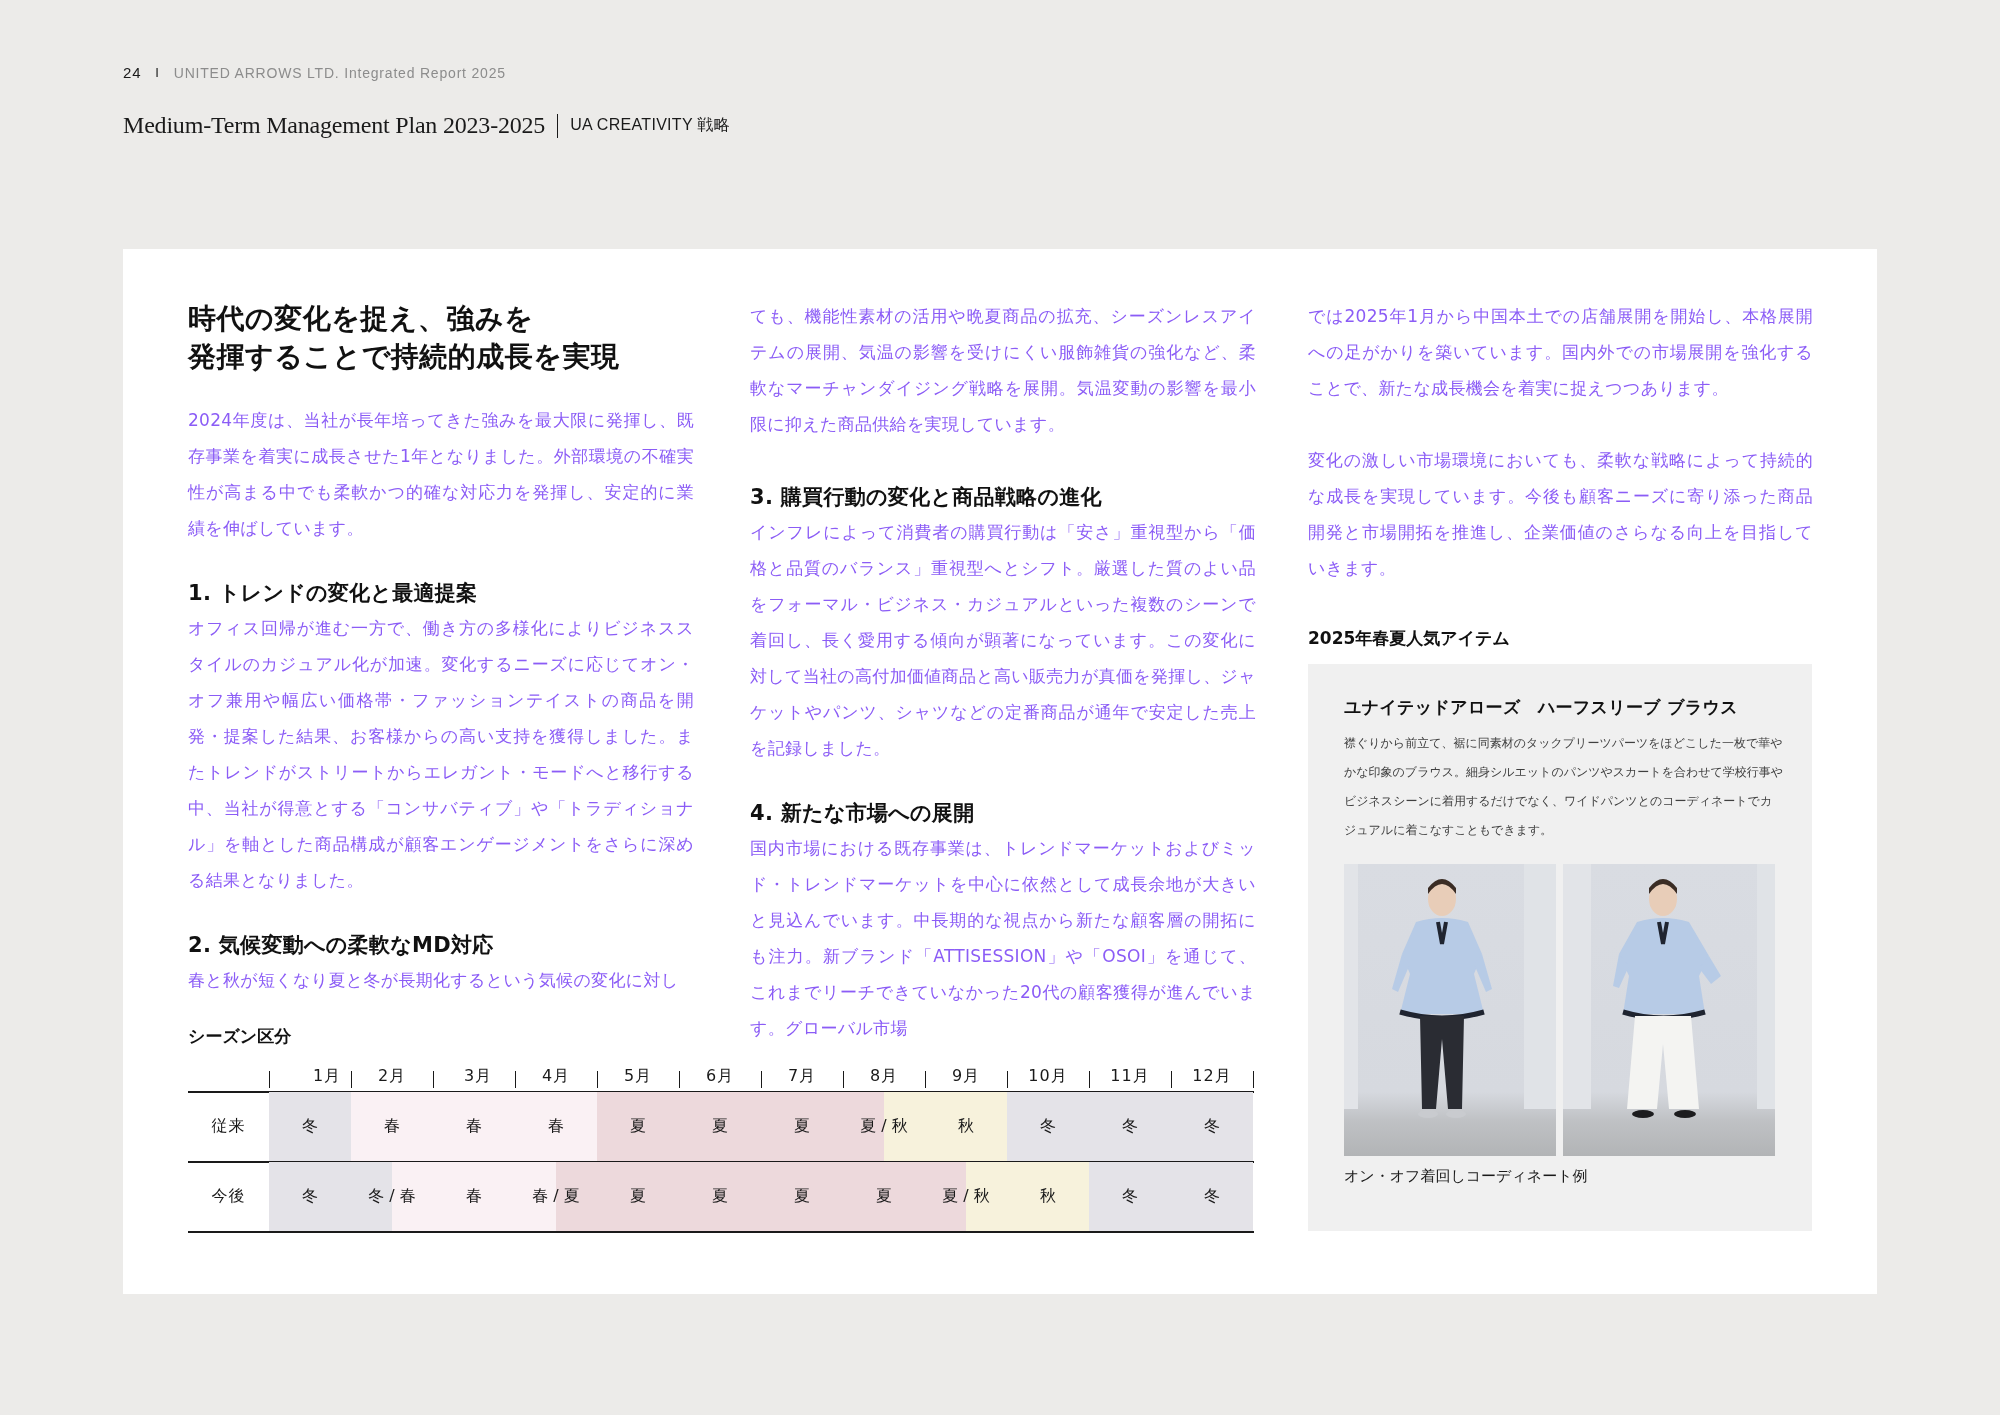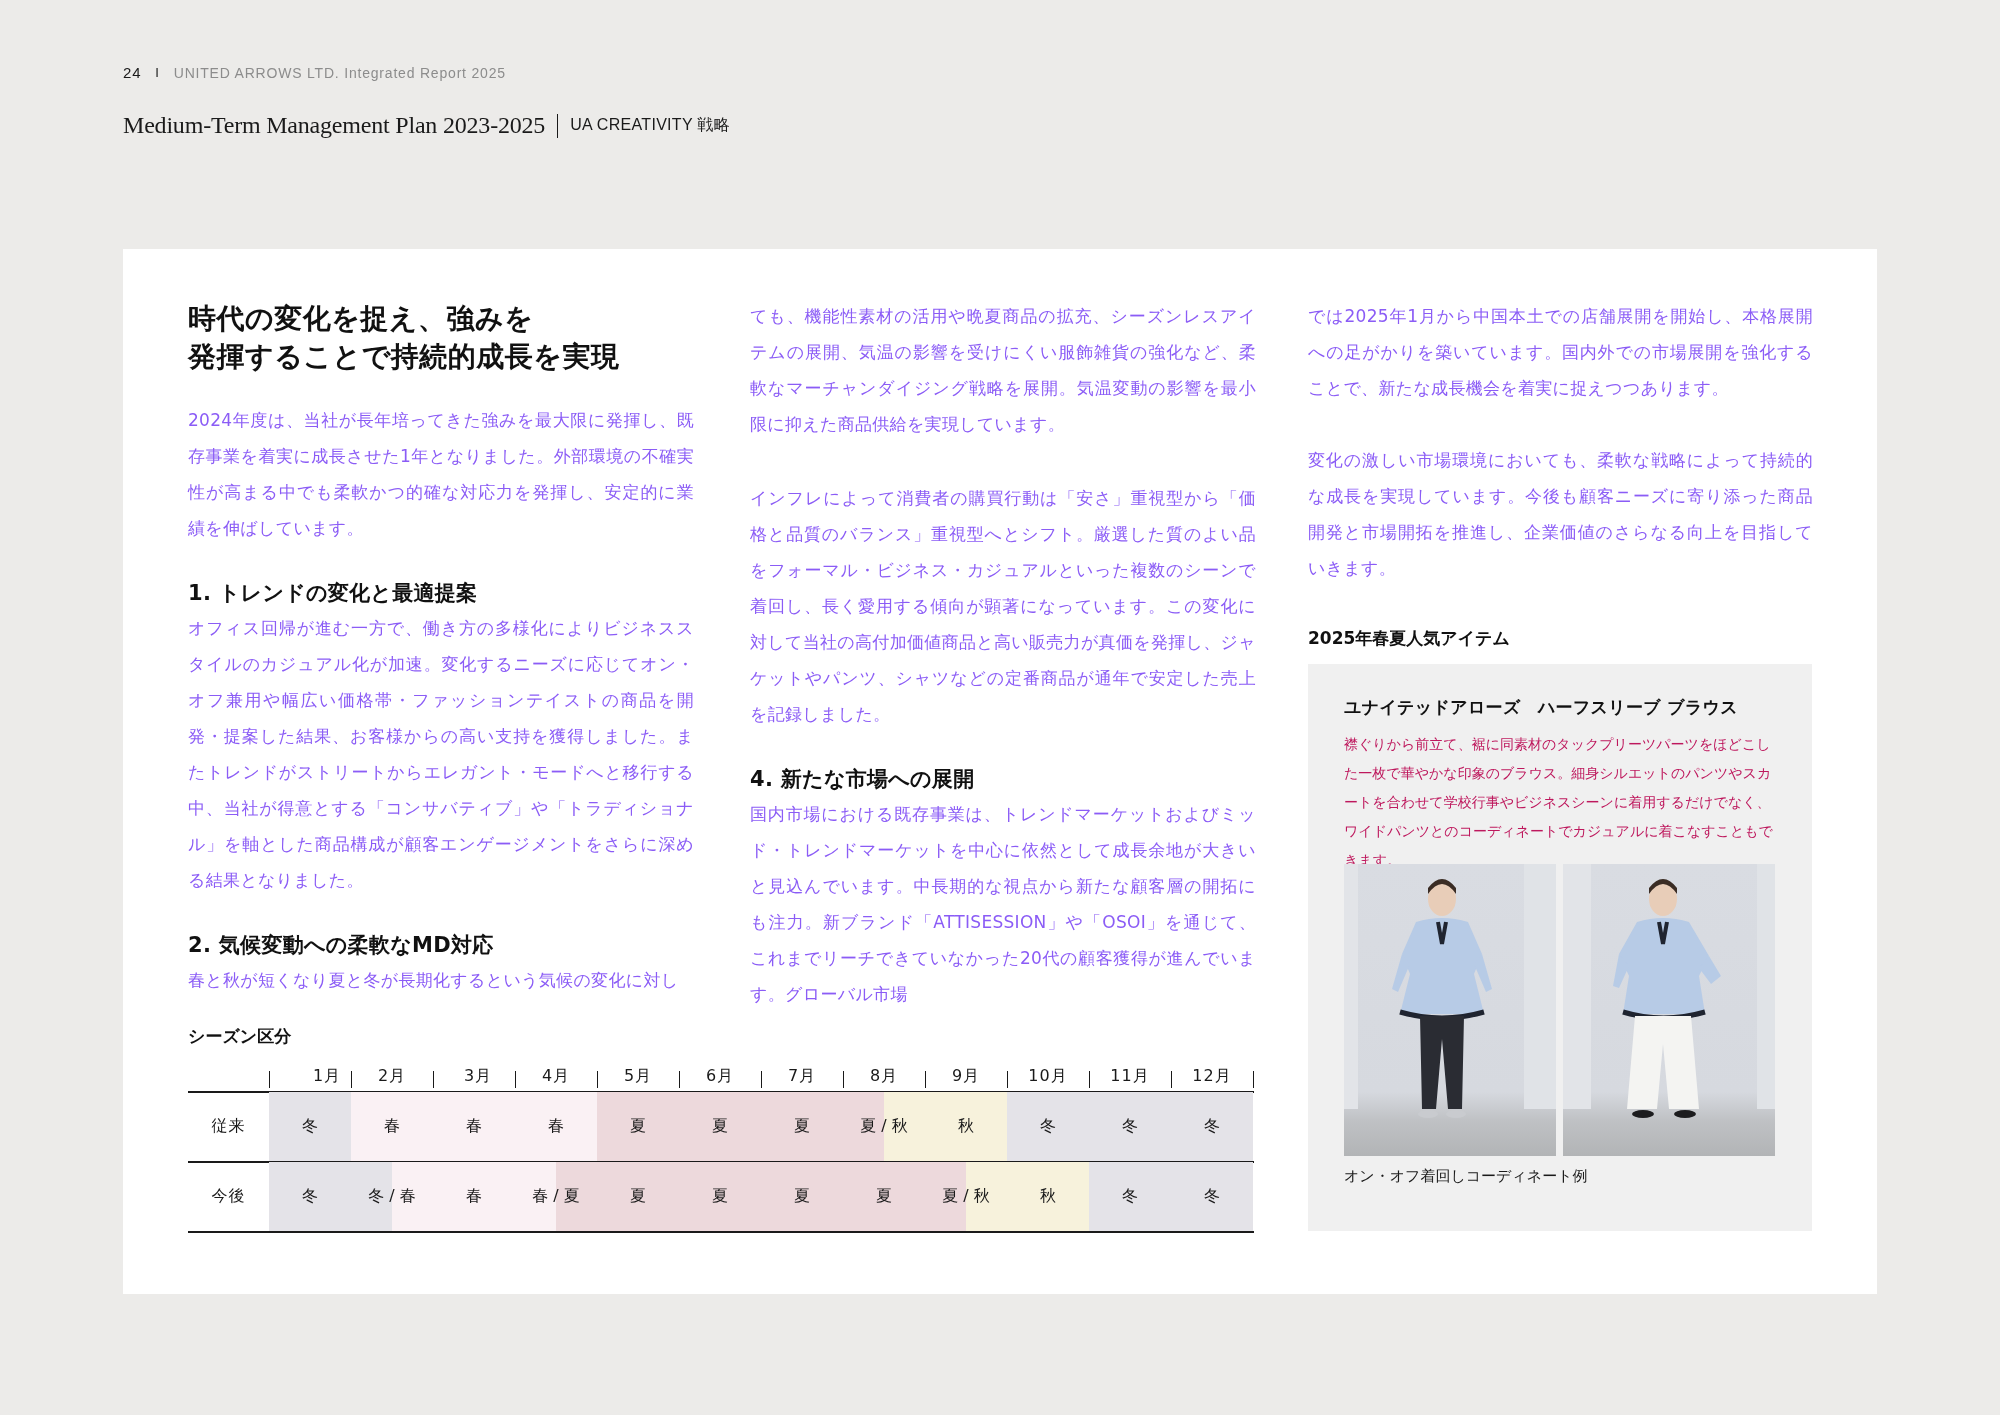--- a/index.html
+++ b/index.html
@@ -73,21 +73,21 @@
     width: 504px; height: 567px;
     background: #F0F0F0;
   }
   .item-name {
     position: absolute; left: 36px; top: 32px;
     font-size: 17px; font-weight: bold; color: #111; letter-spacing: 0.3px;
     white-space: pre;
   }
   .item-desc {
     position: absolute; left: 36px; top: 66px; width: 440px;
-    font-size: 14px; line-height: 29px; color: #be185d;
+    font-size: 12px; line-height: 29px; color: #404040; font-family: Liberation Mono, monospace;
   }
   .photo {
     position: absolute; top: 200px; width: 212px; height: 292px;
     background: linear-gradient(180deg, #D9DCE2 0%, #D6D9DF 78%, #BFC1C4 88%, #B2B4B6 100%);
     overflow: hidden;
   }
   .photo.p1 { left: 36px; }
   .photo.p2 { left: 255px; }
   .photo svg { position: absolute; left: 0; top: 0; }
   .photo-caption {
@@ -161,20 +161,21 @@
     <h3 class="h3">1. トレンドの変化と最適提案</h3>
     <p class="para">オフィス回帰が進む一方で、働き方の多様化によりビジネススタイルのカジュアル化が加速。変化するニーズに応じてオン・オフ兼用や幅広い価格帯・ファッションテイストの商品を開発・提案した結果、お客様からの高い支持を獲得しました。またトレンドがストリートからエレガント・モードへと移行する中、当社が得意とする「コンサバティブ」や「トラディショナル」を軸とした商品構成が顧客エンゲージメントをさらに深める結果となりました。</p>
     <div class="gap-m" style="height:30px"></div>
     <h3 class="h3">2. 気候変動への柔軟なMD対応</h3>
     <p class="para">春と秋が短くなり夏と冬が長期化するという気候の変化に対し</p>
   </div>
 
   <div class="col col2" style="top:298px">
     <p class="para">ても、機能性素材の活用や晩夏商品の拡充、シーズンレスアイテムの展開、気温の影響を受けにくい服飾雑貨の強化など、柔軟なマーチャンダイジング戦略を展開。気温変動の影響を最小限に抑えた商品供給を実現しています。</p>
     <div style="height:38px"></div>
+    <h3 class="h3">3. 購買行動の変化と商品戦略の進化</h3>
     <p class="para">インフレによって消費者の購買行動は「安さ」重視型から「価格と品質のバランス」重視型へとシフト。厳選した質のよい品をフォーマル・ビジネス・カジュアルといった複数のシーンで着回し、長く愛用する傾向が顕著になっています。この変化に対して当社の高付加価値商品と高い販売力が真価を発揮し、ジャケットやパンツ、シャツなどの定番商品が通年で安定した売上を記録しました。</p>
     <div style="height:30px"></div>
     <h3 class="h3">4. 新たな市場への展開</h3>
     <p class="para">国内市場における既存事業は、トレンドマーケットおよびミッド・トレンドマーケットを中心に依然として成長余地が大きいと見込んでいます。中長期的な視点から新たな顧客層の開拓にも注力。新ブランド「ATTISESSION」や「OSOI」を通じて、これまでリーチできていなかった20代の顧客獲得が進んでいます。グローバル市場</p>
   </div>
 
   <div class="col col3" style="top:298px">
     <p class="para">では2025年1月から中国本土での店舗展開を開始し、本格展開への足がかりを築いています。国内外での市場展開を強化することで、新たな成長機会を着実に捉えつつあります。</p>
     <div style="height:36px"></div>
     <p class="para">変化の激しい市場環境においても、柔軟な戦略によって持続的な成長を実現しています。今後も顧客ニーズに寄り添った商品開発と市場開拓を推進し、企業価値のさらなる向上を目指していきます。</p>

